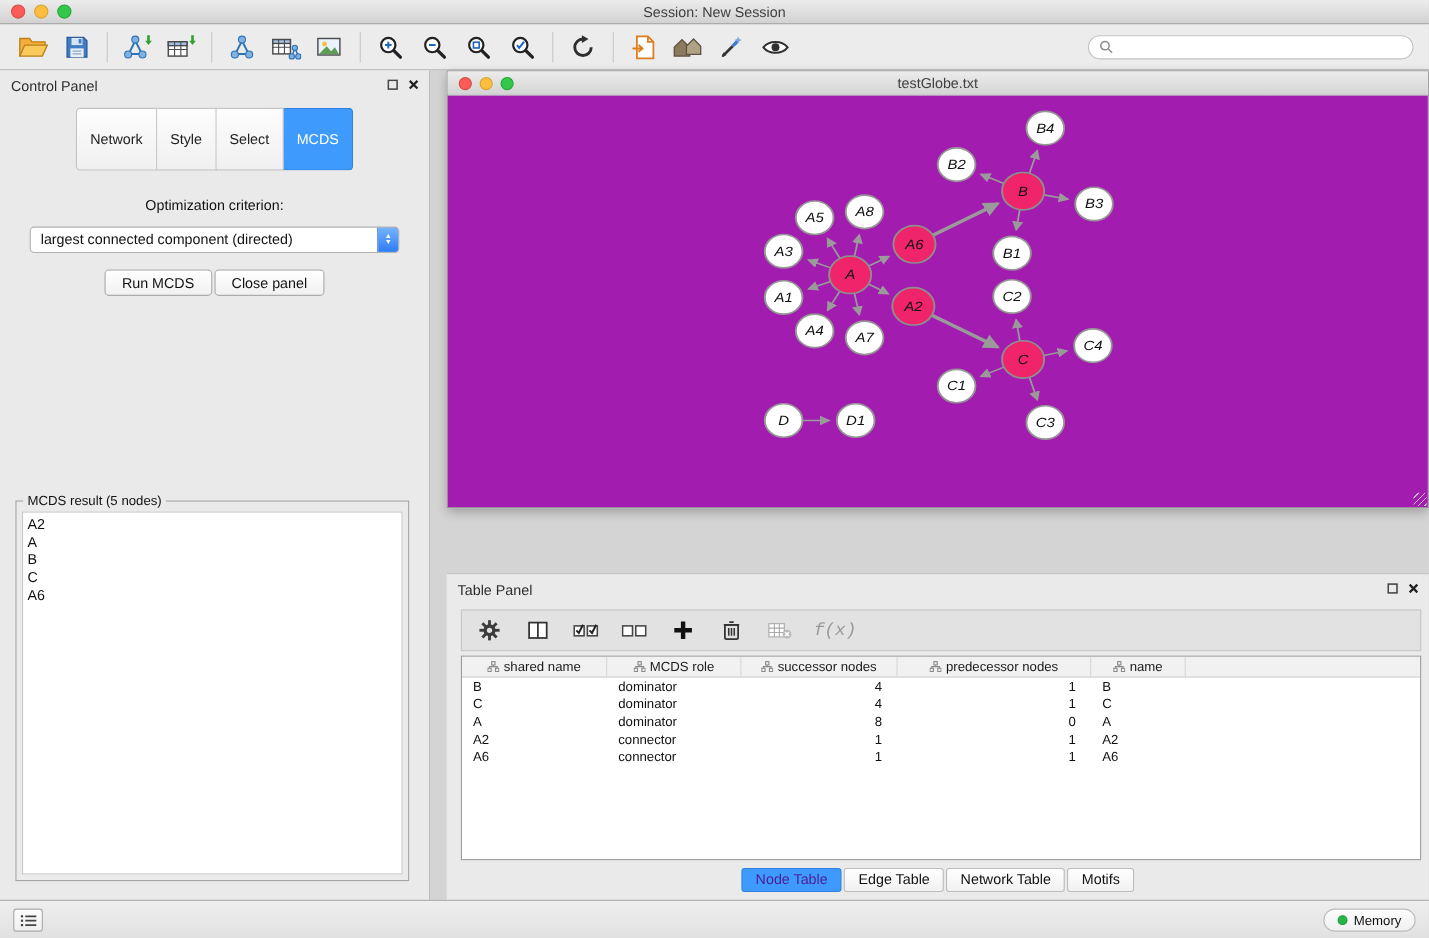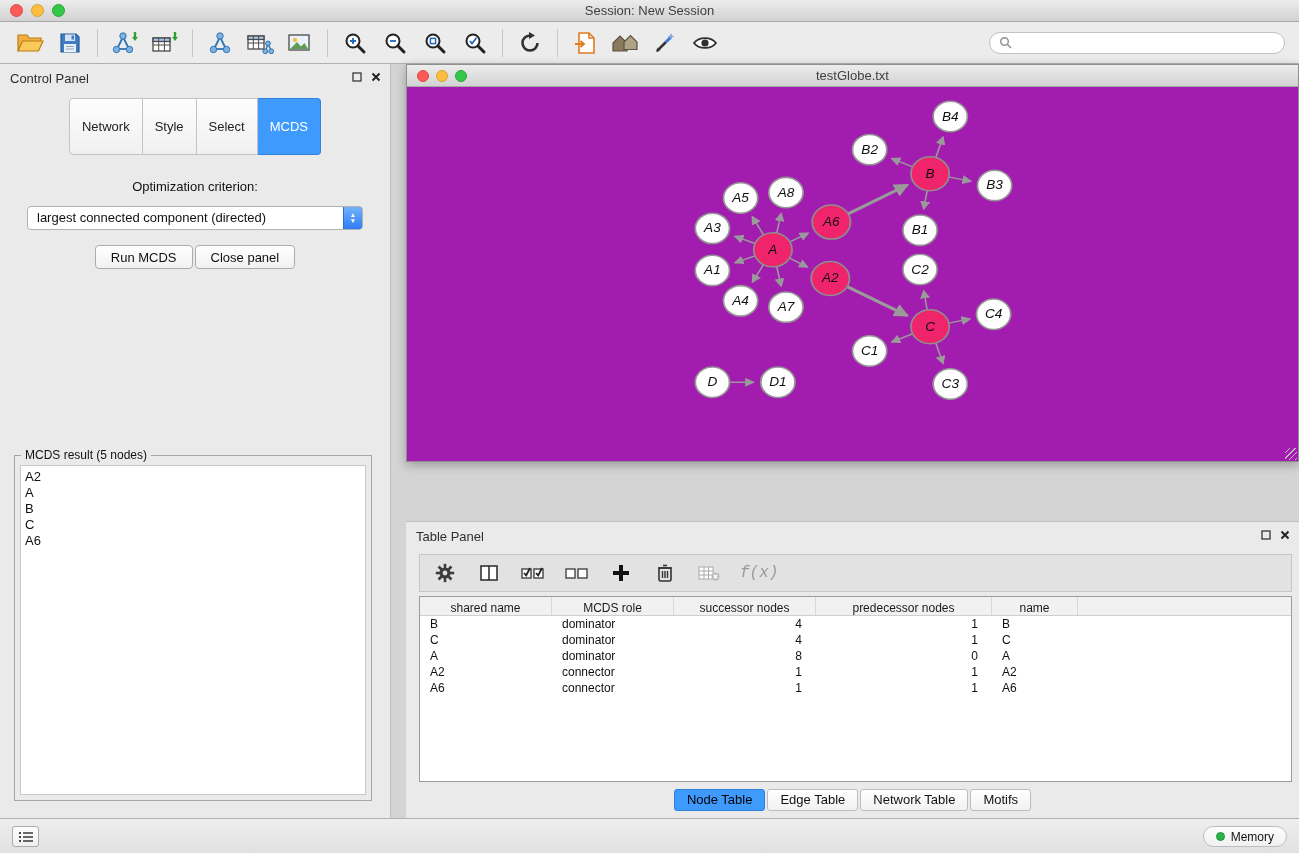--- a/index.html
+++ b/index.html
@@ -91,32 +91,32 @@
     padding:0 12px; gap:18px; }
   .tpbtn { min-width:26px; height:30px; display:flex; align-items:center;
     justify-content:center; border:none; background:transparent; cursor:default; }
   .fx { font-family:Liberation Mono, monospace; font-style:italic; font-size:16px;
     color:#9A9A9A; }
   .tp-table { position:absolute; left:13px; right:7px; top:74px; bottom:36px;
     background:#FFF; border:1px solid #9B9B9B; overflow:hidden; font-size:12px; }
   .table-head { display:flex; height:19px; background:#F1F1F1;
     border-bottom:1px solid #CFCFCF; }
   .th { display:flex; align-items:center; justify-content:center; gap:4px;
-    border-right:1px solid #D8D8D8; color:#1A1A1A;flex-direction:column; }
+    border-right:1px solid #D8D8D8; color:#1A1A1A; }
   .c0{width:132px}.c1{width:122px}.c2{width:142px}.c3{width:176px}.c4{width:86px}
   .tr { display:flex; height:16px; line-height:16px; color:#111; }
   .td { padding:0 6px; }
   .td.c0,.td.c1,.td.c4 { padding-left:10px; }
   .td.num { text-align:right; padding-right:14px; }
   .tp-tabs { position:absolute; bottom:7px; left:0; right:0; display:flex;
     justify-content:center; gap:2px; }
   .tp-tab { font-size:13px; height:22px; line-height:20px; padding:0 12px;
     background:linear-gradient(#FFF,#F1F1F1); border:1px solid #BDBDBD;
     border-radius:3px; color:#111; cursor:default; }
-  .tp-tab.active { background:#3E9BFD; border-color:#2F82E0; color:#000000; }
+  .tp-tab.active { background:#3E9BFD; border-color:#2F82E0; color:#4c1d95; }
 
   
   .statusbar { height:35px; background:linear-gradient(#EEEEEE,#E1E1E1);
     border-top:1px solid #B0B0B0; position:relative; }
   .status-left-btn { position:absolute; left:12px; top:7px; width:27px; height:21px;
     border:1px solid #ABABAB; border-radius:3px;
     background:linear-gradient(#FDFDFD,#EFEFEF); display:flex; align-items:center;
     justify-content:center; }
   .memory-btn { position:absolute; right:12px; top:7px; height:21px;
     border:1px solid #BDBDBD; border-radius:11px;

